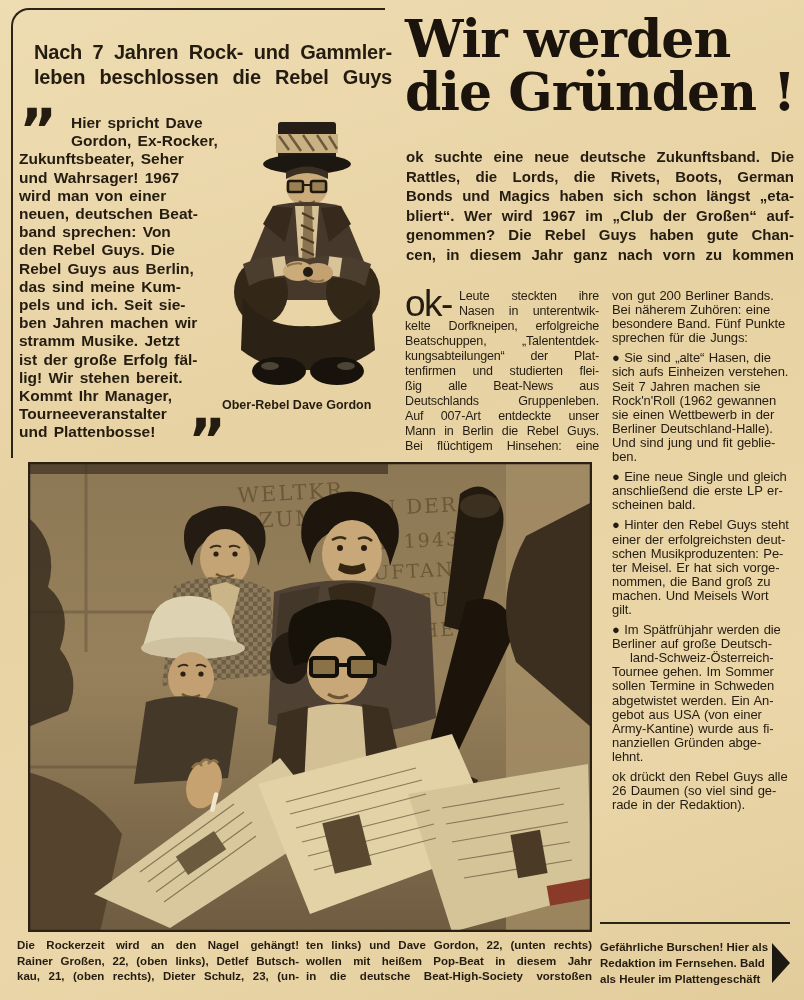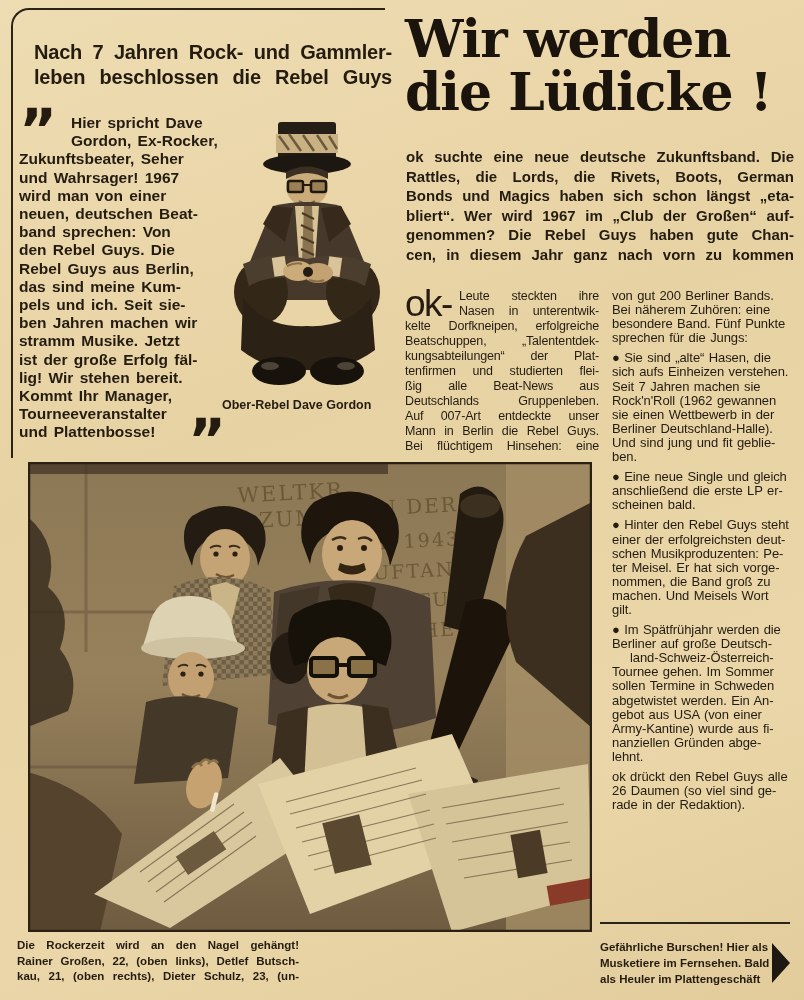--- a/index.html
+++ b/index.html
@@ -111,21 +111,21 @@
 <body>
 
 <div class="page">
 
   <div class="abs frame"></div>
 
   <div class="abs kicker prelines">Nach 7 Jahren Rock- und Gammler-
 leben beschlossen die Rebel Guys</div>
 
   <h1 class="abs headline prelines" style="margin:0;">Wir werden
-die Lüdicke !</h1>
+die Gründen !</h1>
 
   <div class="abs intro prelines">ok suchte eine neue deutsche Zukunftsband. Die
 Rattles, die Lords, die Rivets, Boots, German
 Bonds und Magics haben sich schon längst „eta-
 bliert“. Wer wird 1967 im „Club der Großen“ auf-
 genommen? Die Rebel Guys haben gute Chan-
 cen, in diesem Jahr ganz nach vorn zu kommen</div>
 
   <div class="abs quote-block">
     <span class="q-open">”</span><span class="prelines">Hier spricht Dave
@@ -356,20 +356,23 @@
       <path d="M164 306 q6 -8 10 -2 M172 302 q6 -8 10 -2 M180 302 q6 -7 10 -1" stroke="#8a6f48" stroke-width="2.5" fill="none"></path>
       <rect x="184" y="330" width="4.5" height="20" rx="2" fill="#efe6cc" transform="rotate(14 186 340)"></rect>
     </g>
 
     <rect x="1" y="1" width="562" height="468" fill="none" stroke="#2a2014" stroke-width="2.5"></rect>
   </svg>
 
   <div class="abs cap-left prelines">Die Rockerzeit wird an den Nagel gehängt!
 Rainer Großen, 22, (oben links), Detlef Butsch-
 kau, 21, (oben rechts), Dieter Schulz, 23, (un-</div>
+  <div class="abs cap-mid prelines">ten links) und Dave Gordon, 22, (unten rechts)
+wollen mit heißem Pop-Beat in diesem Jahr
+in die deutsche Beat-High-Society vorstoßen</div>
 
   <div class="abs rule-right"></div>
   <div class="abs side-caption prelines">Gefährliche Burschen! Hier als
-Musketiere im Fernsehen. Bald
+Redaktion im Fernsehen. Bald
 als Heuler im Plattengeschäft</div>
   <div class="abs arrow-right"></div>
 
 </div>
 
 </body></html>

